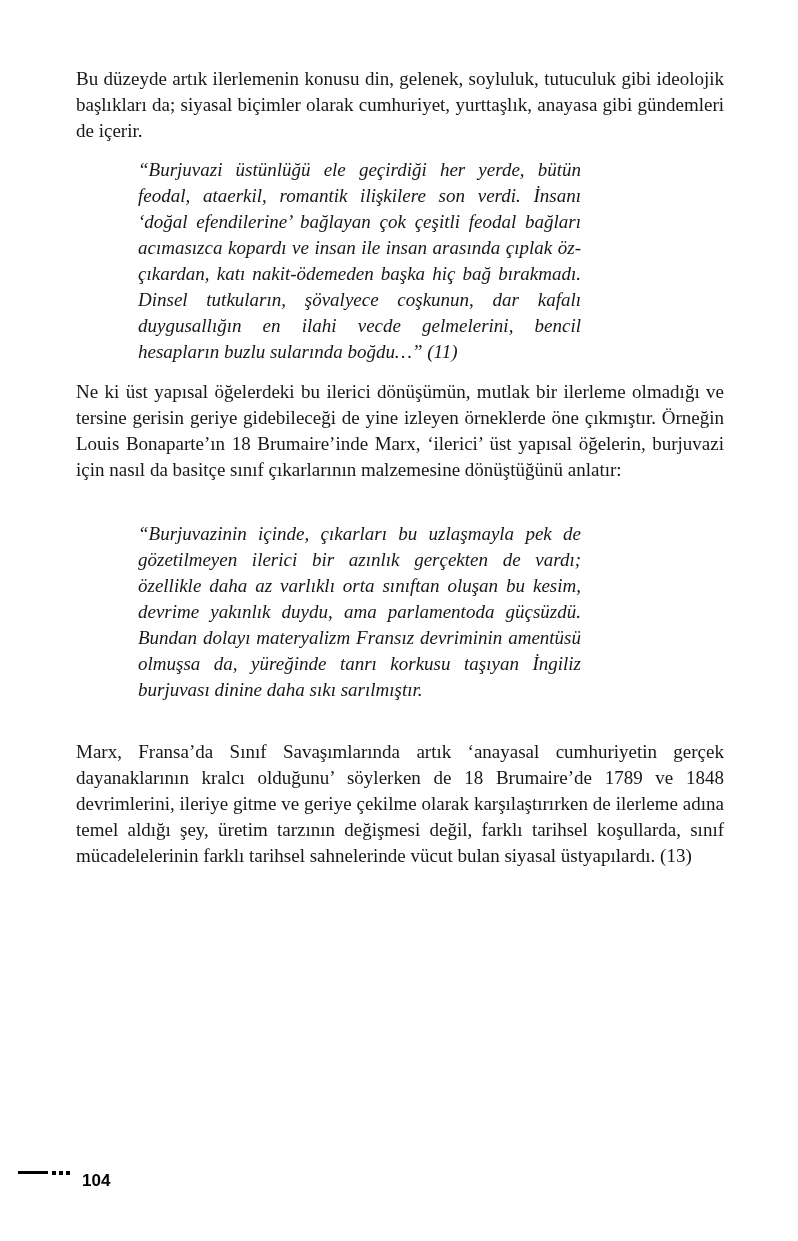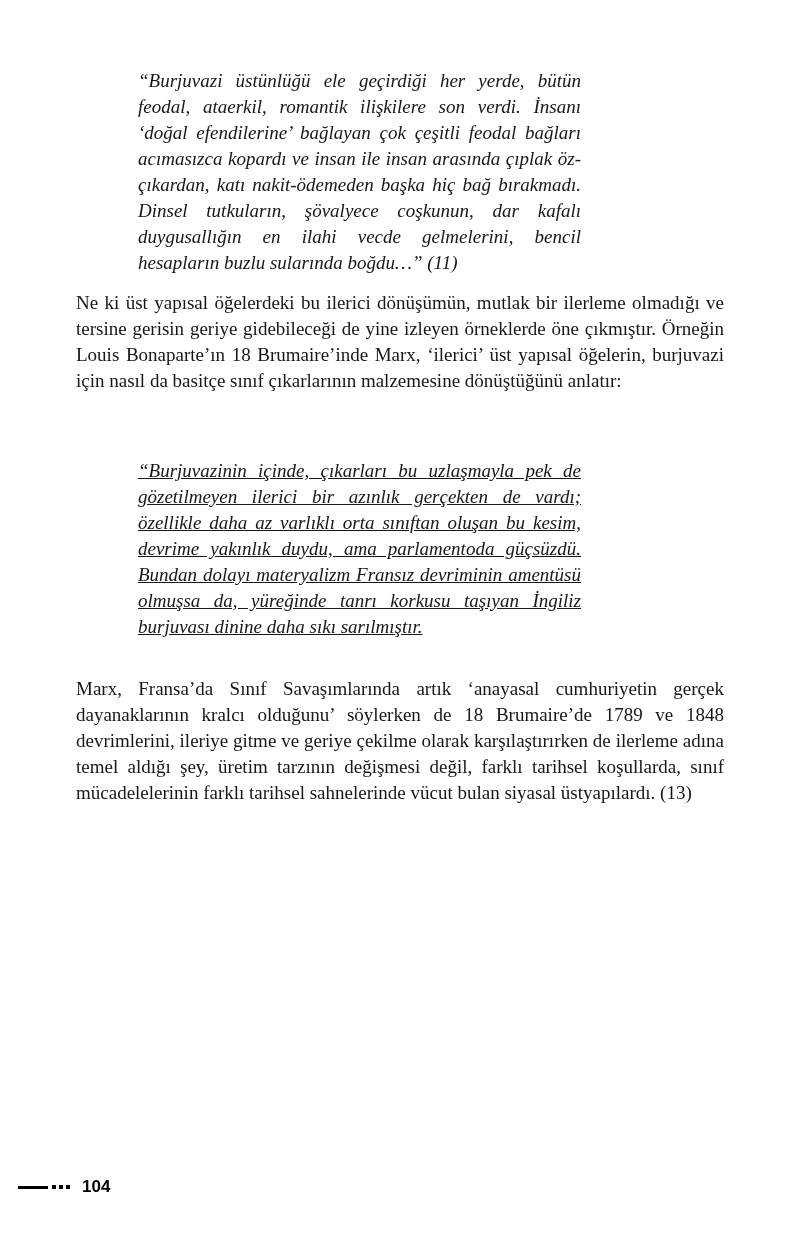--- a/index.html
+++ b/index.html
@@ -31,32 +31,31 @@
     margin: 0 0 13px 0;
   }
   .quote {
     margin: 2px 143px 14px 62px;
     font-style: italic;
   }
   .quote .para {
     margin: 0 0 14px 0;
   }
   .gap-before-quote2 {
-    margin-top: 64px;
-    text-decoration: underline;
+    margin-top: 38px;
   }
   .gap-before-last {
     margin-top: 36px;
   }
   .footer {
     position: absolute;
     left: 18px;
-    bottom: 44px;
+    bottom: 50px;
     display: flex;
-    align-items: center;
+    align-items: flex-start;
   }
   .footer-rule {
     display: inline-block;
     width: 30px;
     height: 3px;
     background: #000;
   }
   .footer-dots {
     display: inline-flex;
     gap: 3px;
@@ -77,20 +76,21 @@
     color: #000;
   }
 </style>
 </head>
 <body>
 
 <div class="sheet">
 
   <div class="text-block">
 
+    <p class="para">Bu düzeyde artık ilerlemenin konusu din, gelenek, soyluluk, tutuculuk gibi ideolojik başlıkları da; siyasal biçimler olarak cumhuriyet, yurttaşlık, anayasa gibi gündemleri de içerir.</p>
 
 
     <blockquote class="quote">
       <p class="para">“Burjuvazi üstünlüğü ele geçirdiği her yerde, bütün feodal, ataerkil, romantik ilişkilere son verdi. İnsanı ‘doğal efendilerine’ bağlayan çok çeşitli feodal bağları acımasızca kopardı ve insan ile insan arasında çıplak öz-çıkardan, katı nakit-ödemeden başka hiç bağ bırakmadı. Dinsel tutkuların, şövalyece coşkunun, dar kafalı duygusallığın en ilahi vecde gelmelerini, bencil hesapların buzlu sularında boğdu…” (11)</p>
     </blockquote>
 
     <p class="para">Ne ki üst yapısal öğelerdeki bu ilerici dönüşümün, mutlak bir ilerleme olmadığı ve tersine gerisin geriye gidebileceği de yine izleyen örneklerde öne çıkmıştır. Örneğin Louis Bonaparte’ın 18 Brumaire’inde Marx, ‘ilerici’ üst yapısal öğelerin, burjuvazi için nasıl da basitçe sınıf çıkarlarının malzemesine dönüştüğünü anlatır:</p>
 
     <blockquote class="quote gap-before-quote2">
       <p class="para">“Burjuvazinin içinde, çıkarları bu uzlaşmayla pek de gözetilmeyen ilerici bir azınlık gerçekten de vardı; özellikle daha az varlıklı orta sınıftan oluşan bu kesim, devrime yakınlık duydu, ama parlamentoda güçsüzdü. Bundan dolayı materyalizm Fransız devriminin amentüsü olmuşsa da, yüreğinde tanrı korkusu taşıyan İngiliz burjuvası dinine daha sıkı sarılmıştır.</p>

